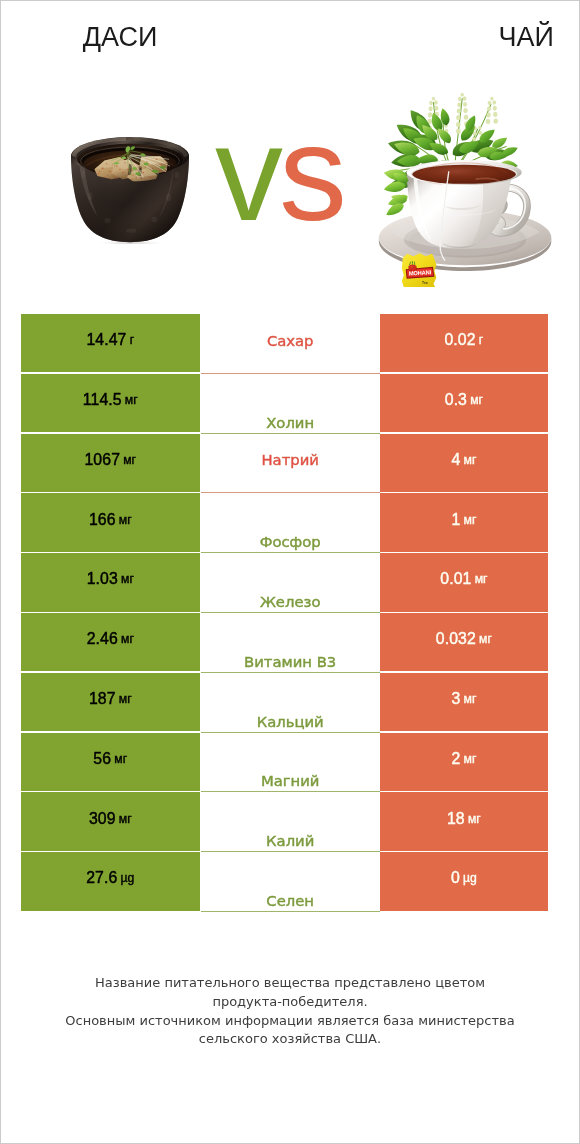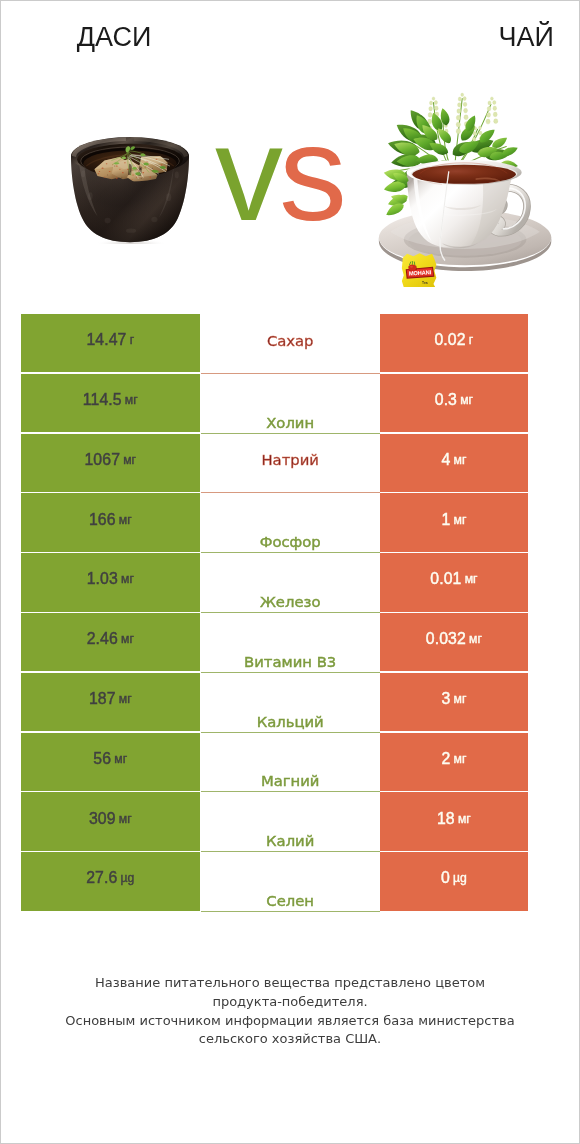--- a/index.html
+++ b/index.html
@@ -1,46 +1,46 @@
 <!DOCTYPE html>
 <html><head>
 <meta charset="utf-8">
 <style>
   html,body{margin:0;padding:0;background:#ffffff;}
   body{width:580px;height:1144px;font-family:"Liberation Sans",sans-serif;}
   .page{position:relative;width:580px;height:1144px;overflow:hidden;background:#ffffff;box-sizing:border-box;}
   .page-border{position:absolute;left:0;top:0;width:580px;height:1144px;box-sizing:border-box;border:1px solid #cbcbcb;pointer-events:none;}
 
   .hdr-title{position:absolute;top:24px;font-size:27px;line-height:27px;color:#1b1b1b;font-weight:400;text-align:center;white-space:nowrap;}
-  #t-left{left:14px;width:200px;}
+  #t-left{left:20px;width:200px;}
   #t-right{left:355px;width:199px;text-align:right;}
 
   .vs-wrap{position:absolute;left:194px;top:108px;width:170px;height:130px;text-align:center;white-space:nowrap;}
   .vs{font-size:136px;line-height:130px;font-weight:400;letter-spacing:-4px;}
   .vs-v{color:#7aa32e;}
   .vs-s{color:#e1694a;}
 
   .prod{position:absolute;display:block;}
   #img-left{left:70px;top:137px;width:119px;height:107px;}
   #img-right{left:376px;top:75px;width:182px;height:212px;}
 
   .tbl{position:absolute;left:21px;top:314px;width:537px;}
   .row{position:relative;height:59.8px;display:flex;}
   .cell{display:flex;align-items:center;justify-content:center;box-sizing:border-box;}
   .cell>span{position:relative;top:-3px;}
-  .c-l{width:178.5px;background:#81a431;color:#404040;height:58.4px;justify-content:center;}
+  .c-l{width:178.5px;background:#81a431;color:#000000;height:58.4px;justify-content:center;}
   .c-sp{width:1px;}
   .c-m{width:179.4px;background:#ffffff;height:59.8px;border-bottom:1px solid transparent;}
   .c-sp2{width:0px;}
-  .c-r{width:148px;background:#e16a48;color:#fdfdf2;height:58.4px;}
+  .c-r{width:168px;background:#e16a48;color:#fdfdf2;height:58.4px;}
   .num{font-size:15.8px;font-weight:400;letter-spacing:0.1px;-webkit-text-stroke:0.45px currentColor;}
   .unit{font-size:12.2px;font-weight:400;margin-left:3.2px;-webkit-text-stroke:0.4px currentColor;}
   .nm{font-family:"DejaVu Sans",sans-serif;font-size:14.8px;font-weight:400;letter-spacing:0px;}
   .nm.w-left{color:#7d9b3e;margin-top:44px;-webkit-text-stroke:0.45px #7d9b3e;}
-  .nm.w-right{color:#7f1d1d;-webkit-text-stroke:0.45px #d0674a;}
+  .nm.w-right{color:#ef4444;-webkit-text-stroke:0.45px #d0674a;}
   .c-m.w-left{border-bottom-color:#9fb56a;}
   .c-m.w-right{border-bottom-color:#d79a80;}
 
   .footer{position:absolute;left:0;top:974px;width:580px;text-align:center;font-family:"DejaVu Sans",sans-serif;font-size:13px;line-height:18.75px;color:#3d3d3d;}
   .footer div{white-space:nowrap;}
 </style>
 </head>
 <body>
 
 <div class="page">

